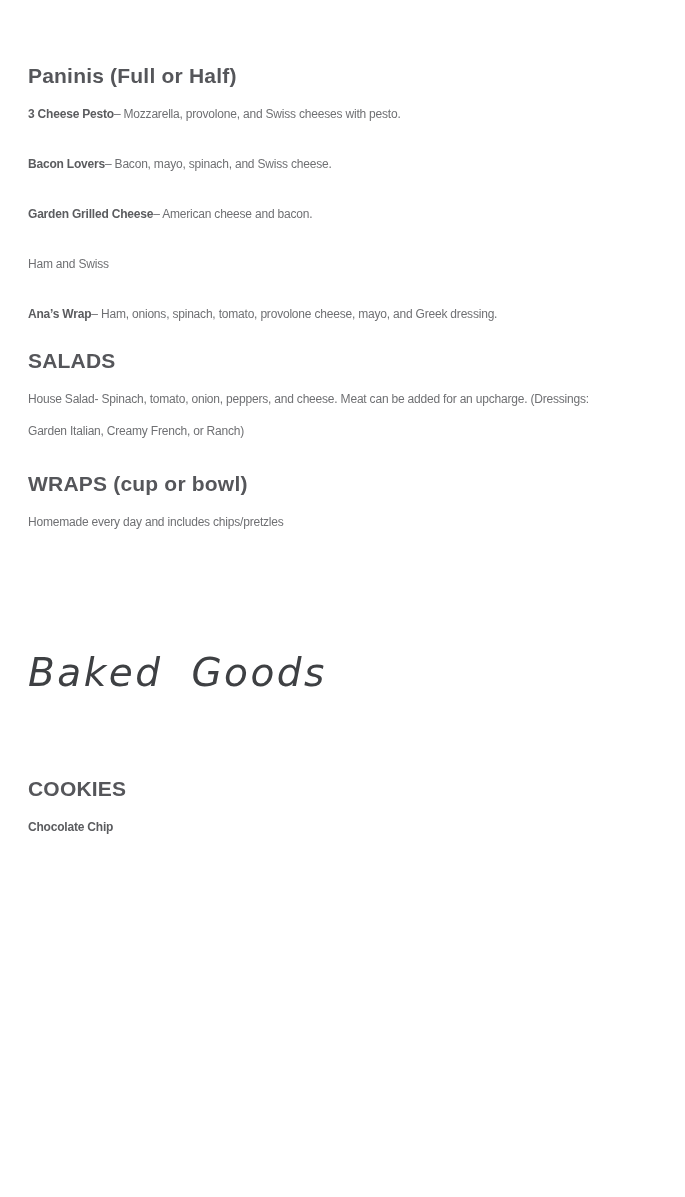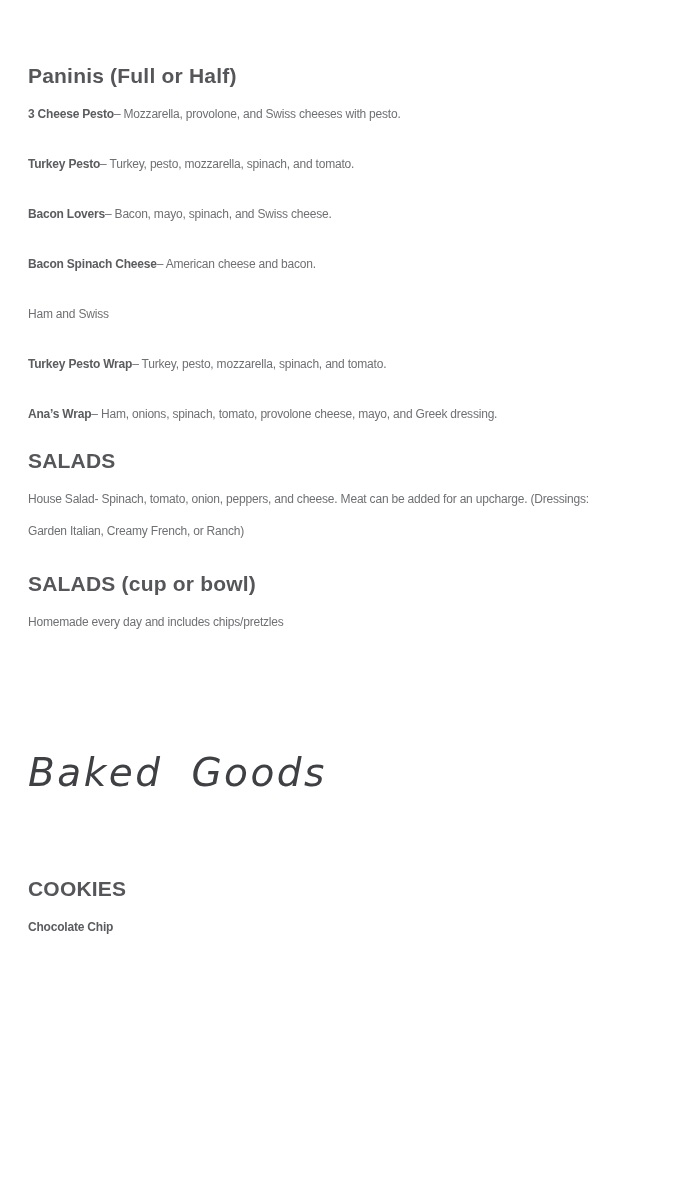--- a/index.html
+++ b/index.html
@@ -60,38 +60,36 @@
   .baked-section { margin-top: 72px; }
 </style>
 </head>
 <body>
 
 <div class="page">
 
   <section class="section">
     <h2 class="section-heading">Paninis (Full or Half)</h2>
     <p class="item"><span class="name">3 Cheese Pesto</span><span class="desc">– Mozzarella, provolone, and Swiss cheeses with pesto.</span></p>
-    <p class="item"><span class="name">Turkey Pesto</span><span class="desc">– Turkey, pesto, mozzarella, spinach, and tomato.</span></p>
     <p class="item"><span class="name">Bacon Lovers</span><span class="desc">– Bacon, mayo, spinach, and Swiss cheese.</span></p>
-    <p class="item"><span class="name">Bacon Spinach Cheese</span><span class="desc">– American cheese and bacon.</span></p>
+    <p class="item"><span class="name">Garden Grilled Cheese</span><span class="desc">– American cheese and bacon.</span></p>
     <p class="item"><span class="name plain">Ham and Swiss</span><span class="desc"></span></p>
   </section>
 
   <section class="section">
-    <p class="item"><span class="name">Turkey Pesto Wrap</span><span class="desc">– Turkey, pesto, mozzarella, spinach, and tomato.</span></p>
     <p class="item"><span class="name">Ana’s Wrap</span><span class="desc">– Ham, onions, spinach, tomato, provolone cheese, mayo, and Greek dressing.</span></p>
   </section>
 
   <section class="section">
     <h2 class="section-heading">SALADS</h2>
     <p class="item"><span class="name plain"></span><span class="desc">House Salad- Spinach, tomato, onion, peppers, and cheese. Meat can be added for an upcharge. (Dressings: Garden Italian, Creamy French, or Ranch)</span></p>
   </section>
 
   <section class="section gap-lg">
-    <h2 class="section-heading">SALADS (cup or bowl)</h2>
+    <h2 class="section-heading">WRAPS (cup or bowl)</h2>
     <p class="item"><span class="name plain"></span><span class="desc">Homemade every day and includes chips/pretzles</span></p>
   </section>
 
   <h1 class="baked-title">Baked Goods</h1>
 
   <section class="section baked-section">
     <h2 class="section-heading">COOKIES</h2>
     <p class="item"><span class="name">Chocolate Chip</span><span class="desc"></span></p>
   </section>
 

